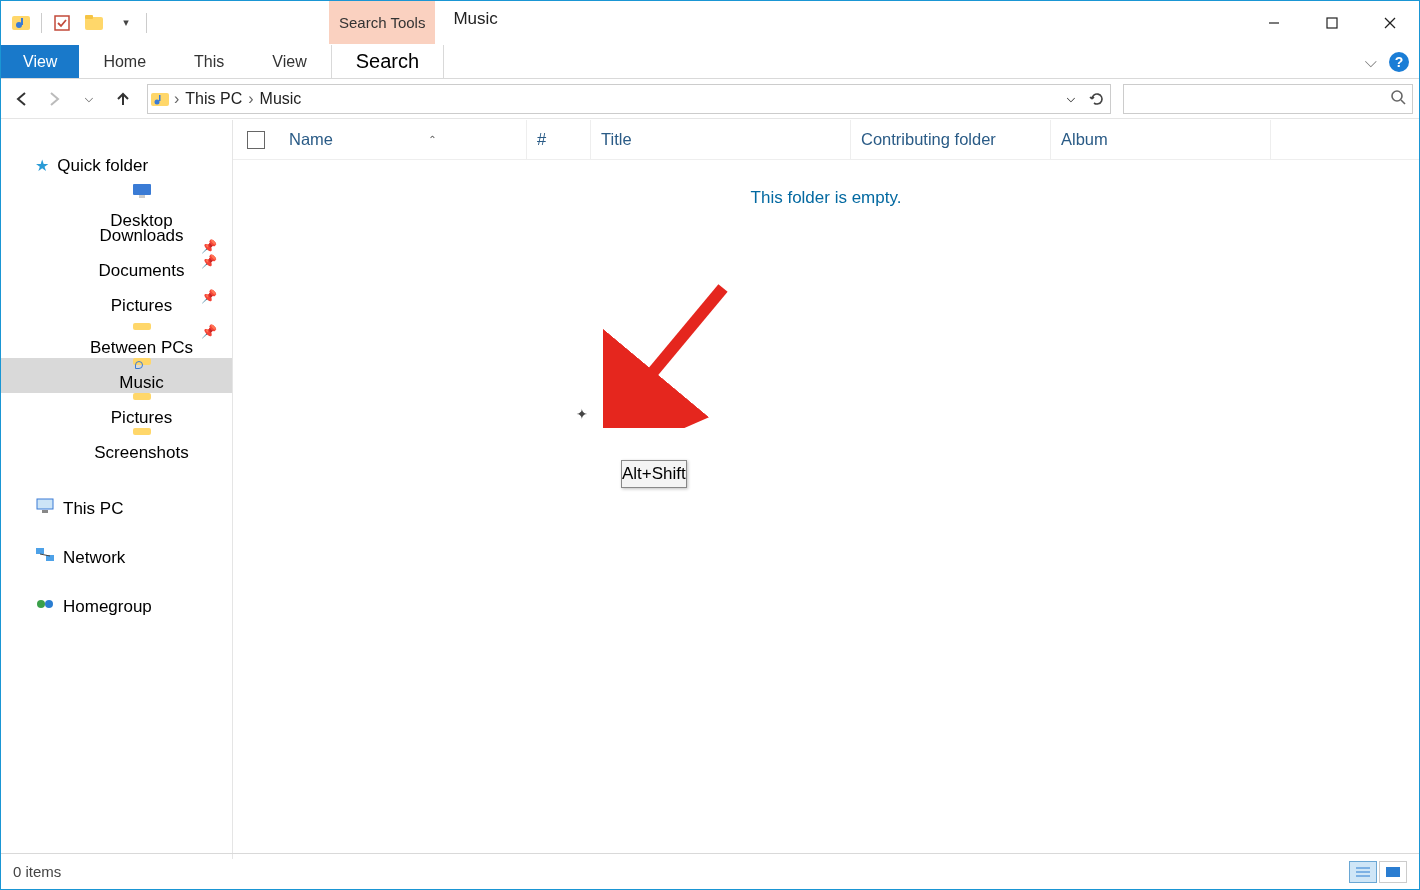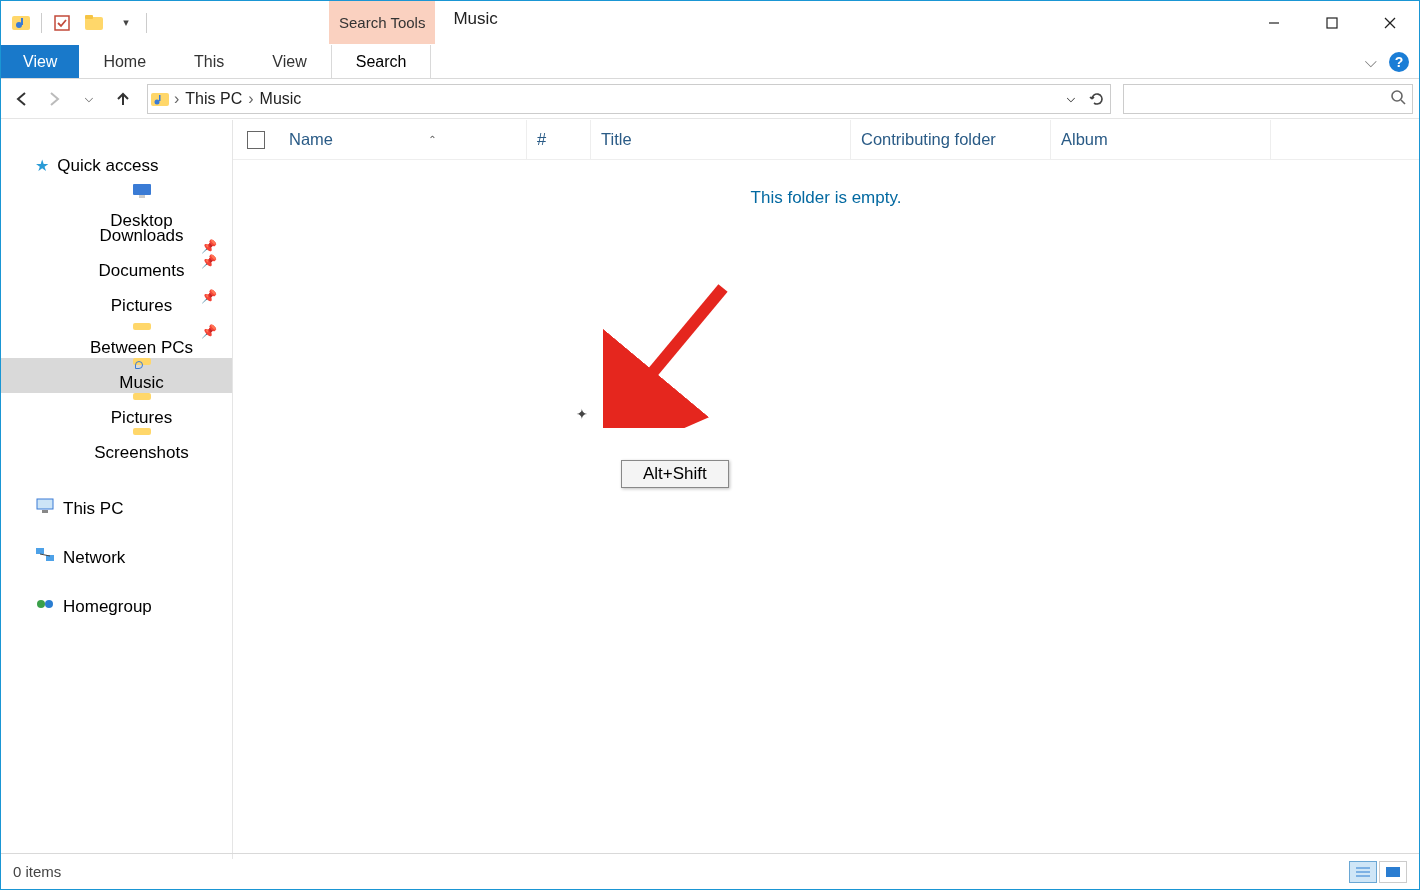--- a/index.html
+++ b/index.html
@@ -13,21 +13,21 @@
   .titlebar-middle { display:flex; align-items:stretch;}
   .context-tab { background:#fad1c0; padding:8px 10px; font-size:15px; color:#333; display:flex; align-items:center; margin-left:180px;}
   .window-title { padding:8px 18px; font-size:17px; color:#222;}
   .titlebar-right { margin-left:auto; display:flex;}
   .win-btn { width:58px; display:flex; align-items:center; justify-content:center; font-size:14px;}
   
   
   .ribbon { height:34px; display:flex; align-items:stretch; border-bottom:1px solid #d9d9d9;}
   .ribbon-file { background:#1979ca; color:#fff; padding:0 22px; display:flex; align-items:center; font-size:16px;}
   .ribbon-tab { padding:0 24px; display:flex; align-items:center; font-size:16px; color:#333;}
-  .ribbon-search { padding:8px 24px; display:flex; align-items:center; font-size:16px; border-left:1px solid #d9d9d9; border-right:1px solid #d9d9d9;}
+  .ribbon-search { padding:8px 24px; display:flex; align-items:center; font-size:20px; border-left:1px solid #d9d9d9; border-right:1px solid #d9d9d9;}
   .ribbon-right { margin-left:auto; display:flex; align-items:center; padding-right:10px; gap:12px;}
   .help-badge { width:20px; height:20px; border-radius:50%; background:#1a7dd6; color:#fff; display:flex; align-items:center; justify-content:center; font-size:14px; font-weight:bold;}
 
   
   .navbar { height:40px; display:flex; align-items:center; padding:4px 6px; gap:6px; border-bottom:1px solid #e5e5e5;}
   .nav-btn { width:28px; height:28px; display:flex; align-items:center; justify-content:center; color:#555;}
   .nav-btn.disabled { color:#bbb;}
   .addressbar { flex:1; height:30px; border:1px solid #ccc; display:flex; align-items:center; margin-left:4px;}
   .addr-icon { width:24px; display:flex; justify-content:center;}
   .addr-seg { padding:0 4px; font-size:16px; color:#222;}
@@ -56,21 +56,21 @@
   .col-name { width:248px; display:flex; align-items:center; gap:16px;}
   .col-num { width:64px;}
   .col-title{ width:260px;}
   .col-ca { width:200px;}
   .col-album{ width:220px;}
   .sort-caret { font-size:10px; color:#555; margin:0 auto;}
   
   .empty-msg { text-align:center; color:#0369a1; font-size:17px; padding-top:28px;}
   
   .cursor-diamond { position:absolute; left:343px; top:286px; font-size:14px; color:#444;}
-  .tooltip-box { position:absolute; left:388px; top:340px; border:1px solid #888; background:#f4f4f4; padding:3px 21px; font-size:17px; box-shadow:1px 1px 3px rgba(0,0,0,.25);}
+  .tooltip-box { position:absolute; left:388px; top:340px; border:1px solid #888; background:#f4f4f4; padding:3px 0; font-size:17px; box-shadow:1px 1px 3px rgba(0,0,0,.25);}
   .red-arrow { position:absolute; left:370px; top:148px; pointer-events:none;}
 
   
   .statusbar { position:absolute; bottom:0; left:0; right:0; height:36px; border-top:1px solid #d9d9d9; display:flex; align-items:center; padding:0 12px; font-size:15px; color:#444;}
   .status-right { margin-left:auto; display:flex; gap:2px;}
   .view-btn { width:28px; height:22px; border:1px solid #ccc; display:flex; align-items:center; justify-content:center; font-size:12px;}
   .view-btn.active { background:#cfe6f7; border-color:#6aa7d4;}
 
   
   .folder-ic { width:18px; height:14px; position:relative;}
@@ -189,21 +189,21 @@
           <line x1="11" y1="11" x2="15" y2="15" stroke="#666" stroke-width="1.6"></line>
         </svg></span>
   </div>
 </div>
 
 <div class="main">
 
   <div class="sidebar">
     <div class="side-item top-group">
       <span class="star-ic">★</span>
-      <span>Quick access</span>
+      <span>Quick folder</span>
     </div>
     <div class="side-item sub">
       <span><svg width="18" height="14">
             <rect width="18" height="11" fill="#3a7bd5" rx="1"></rect>
             <rect x="6" y="11" width="6" height="3" fill="#ccc"></rect>
           </svg></span>
       <span>Desktop</span>
       <span class="pin">📌</span>
     </div>
     <div class="side-item sub">

